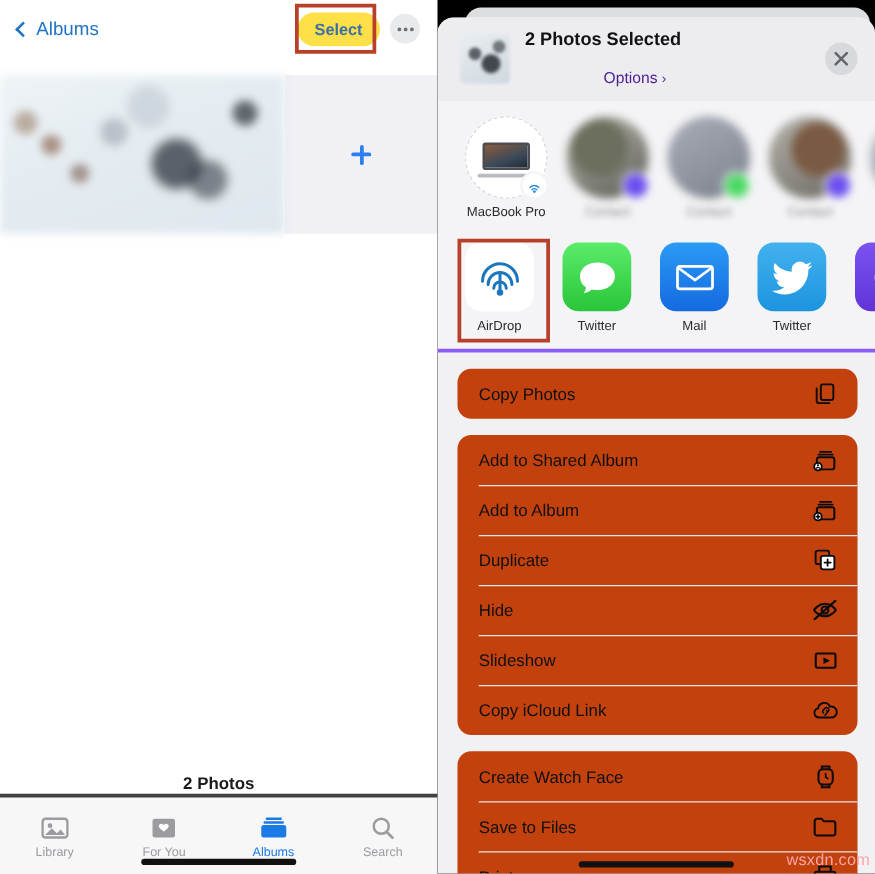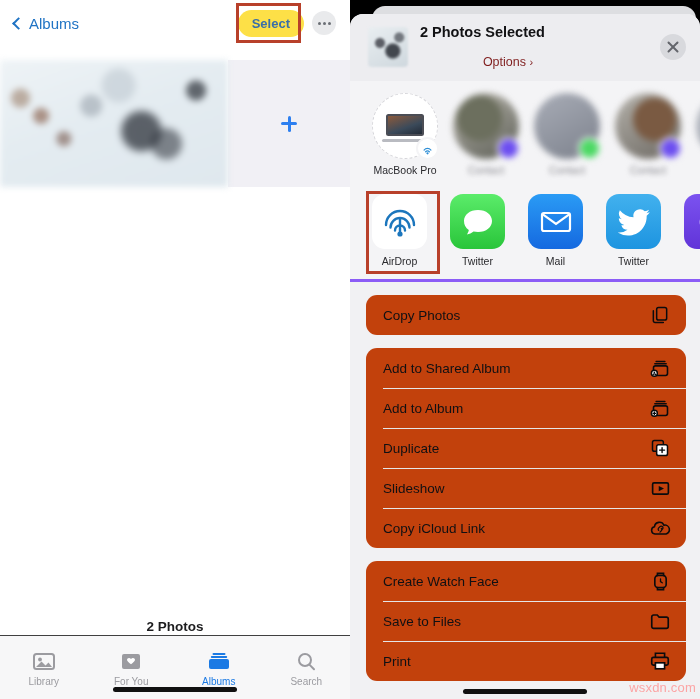--- a/index.html
+++ b/index.html
@@ -90,21 +90,21 @@
   .photos-count {
     position: absolute; left: 0; right: 0; bottom: 65px;
     text-align: center;
     font-size: 13.5px; font-weight: 700; color: #1c1c1e;
   }
 
   .tab-bar {
     position: absolute; left: 0; bottom: 0;
     width: 350px; height: 64px;
     background: #f7f7f8;
-    border-top: 1px solid #404040;
+    border-top: 3px solid #404040;
     display: flex;
   }
   .tab {
     flex: 1; display: flex; flex-direction: column;
     align-items: center; justify-content: center; gap: 5px;
     color: #9b9ba0; font-size: 10px;
   }
   .tab.active { color: #1b7ae4; }
   .tab-ico { height: 22px; display: flex; align-items: flex-end; }
   .home-indicator {
@@ -147,21 +147,21 @@
       radial-gradient(circle at 30% 40%, rgba(60,62,70,.8) 0 4px, transparent 6px),
       radial-gradient(circle at 62% 60%, rgba(40,44,52,.85) 0 6px, transparent 9px),
       radial-gradient(circle at 78% 26%, rgba(70,74,82,.7) 0 4px, transparent 6px),
       linear-gradient(150deg,#e9eef1,#cfd8de);
     filter: blur(1.1px);
     flex: 0 0 40px;
   }
   .sheet-titles { flex: 1; }
   .sheet-title { font-size: 14.5px; font-weight: 700; color: #121214; }
   .sheet-sub {
-    font-size: 12.5px; color: #7f1d1d; text-align: center;
+    font-size: 12.5px; color: #4c1d95; text-align: center;
     margin-top: 15px; margin-right: 52px;
   }
   .sheet-sub .chev { font-size: 11px; }
   .close-btn {
     width: 26px; height: 26px; border-radius: 50%;
     background: #d8d9dd; color: #64666c;
     display: flex; align-items: center; justify-content: center;
     font-size: 15px; font-weight: 600; flex: 0 0 26px;
   }
 
@@ -509,20 +509,30 @@
             <span class="row-label">Duplicate</span>
             <span class="row-ico">
               <svg width="20" height="20" viewBox="0 0 24 24">
                   <rect x="3" y="3" width="13" height="13" rx="2.2" fill="none" stroke="#0b0b0d" stroke-width="1.8"></rect>
                   <rect x="8" y="8" width="13" height="13" rx="2.2" fill="#fff" stroke="#0b0b0d" stroke-width="1.8"></rect>
                   <path d="M14.5 11.5v6M11.5 14.5h6" stroke="#0b0b0d" stroke-width="1.7" stroke-linecap="round"></path>
                 </svg>
             </span>
           </div>
           <div class="row">
+            <span class="row-label">Hide</span>
+            <span class="row-ico">
+              <svg width="22" height="22" viewBox="0 0 24 24">
+                  <path d="M2.5 12S6 6.5 12 6.5 21.5 12 21.5 12 18 17.5 12 17.5 2.5 12 2.5 12z" fill="none" stroke="#0b0b0d" stroke-width="1.8"></path>
+                  <circle cx="12" cy="12" r="3" fill="none" stroke="#0b0b0d" stroke-width="1.8"></circle>
+                  <line x1="3" y1="20" x2="21" y2="4" stroke="#0b0b0d" stroke-width="1.9" stroke-linecap="round"></line>
+                </svg>
+            </span>
+          </div>
+          <div class="row">
             <span class="row-label">Slideshow</span>
             <span class="row-ico">
               <svg width="21" height="21" viewBox="0 0 24 24">
                   <rect x="3" y="5.5" width="18" height="13" rx="1.6" fill="none" stroke="#0b0b0d" stroke-width="1.9"></rect>
                   <path d="M10 9l6 3-6 3z" fill="#0b0b0d"></path>
                 </svg>
             </span>
           </div>
           <div class="row">
             <span class="row-label">Copy iCloud Link</span>

